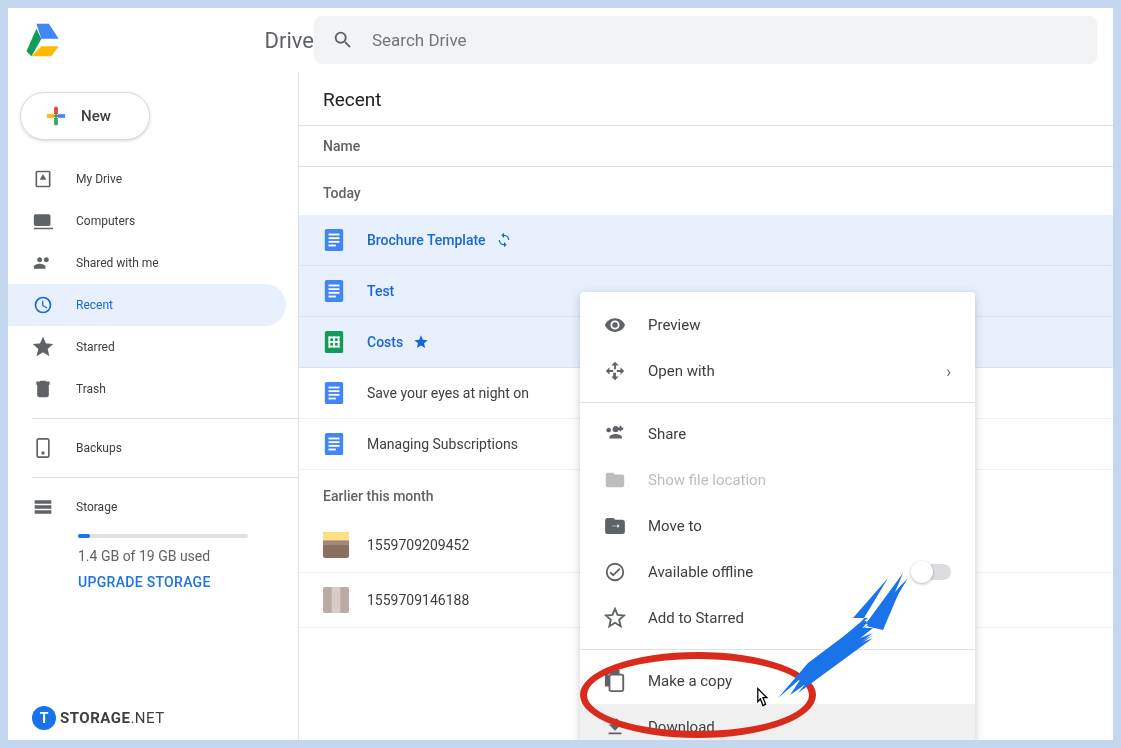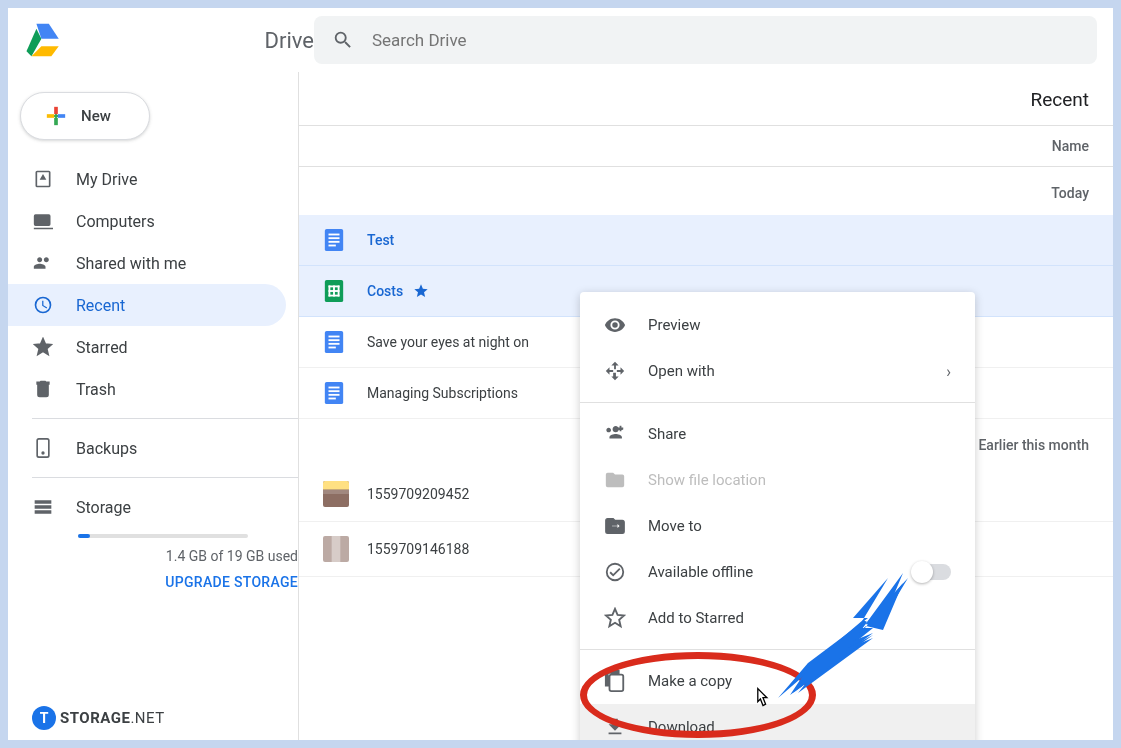--- a/index.html
+++ b/index.html
@@ -5,30 +5,30 @@
 * { margin: 0; padding: 0; box-sizing: border-box; font-family: 'Roboto', Arial, sans-serif; }
 body { background: #c5d6ef; padding: 8px; }
 .container { background: #fff; width: 100%; height: 732px; display: flex; flex-direction: column; overflow: hidden; position: relative; }
 .header { display: flex; align-items: center; height: 64px; padding: 0 16px; }
 .logo-section { display: flex; align-items: center; width: 290px; justify-content: space-between; }
 .drive-logo { width: 36px; height: 36px; margin-right: 12px; }
 .drive-title { font-size: 22px; color: #5f6368; }
 .search-section { flex: 1; display: flex; align-items: center; background: #f1f3f4; border-radius: 8px; height: 48px; padding: 4px 18px; }
 .search-icon { color: #5f6368; margin-right: 18px; }
 .search-input { border: none; background: transparent; font-size: 17px; color: #5f6368; outline: none; flex: 1; }
-.body { display: flex; flex: 1; overflow: hidden; text-align: right; }
+.body { display: flex; flex: 1; overflow: hidden; }
 .sidebar { width: 290px; padding-top: 12px; }
 .new-button { display: flex; align-items: center; background: #fff; border: 1px solid #dadce0; border-radius: 28px; padding: 12px 24px; margin: 8px 0 18px 12px; box-shadow: 0 1px 2px rgba(60,64,67,.1), 0 1px 3px 1px rgba(60,64,67,.08); cursor: pointer; width: 130px; }
 .new-plus { width: 22px; height: 22px; margin-right: 14px; }
 .new-label { font-size: 15px; color: #3c4043; font-weight: 500; }
 .nav-item { display: flex; align-items: center; padding: 10px 24px; cursor: pointer; border-radius: 0 24px 24px 0; margin-right: 12px; }
 .nav-item.active { background: #e8f0fe; }
 .nav-item.active .nav-icon, .nav-item.active .nav-label { color: #1967d2; }
 .nav-icon { width: 22px; height: 22px; margin-right: 22px; color: #5f6368; display: flex; align-items: center; justify-content: center; }
-.nav-label { font-size: 16px; color: #3c4043; }
+.nav-label { font-size: 12px; color: #3c4043; }
 .nav-divider { border-top: 1px solid #dadce0; margin: 8px 0 8px 24px; }
 .storage-section { margin-left: 70px; margin-top: 6px; }
 .storage-bar { width: 170px; height: 4px; background: #e0e0e0; border-radius: 2px; margin-bottom: 10px; }
 .storage-fill { width: 7%; height: 100%; background: #1a73e8; border-radius: 2px; }
 .storage-text { font-size: 14px; color: #5f6368; margin-bottom: 10px; }
 .upgrade-link { font-size: 14px; color: #1a73e8; font-weight: 500; letter-spacing: 0.3px; cursor: pointer; }
 .main { flex: 1; border-left: 1px solid #e0e0e0; }
 .page-title { font-size: 19px; color: #202124; padding: 16px 24px 14px; }
 .columns-header { border-top: 1px solid #e0e0e0; border-bottom: 1px solid #e0e0e0; padding: 12px 24px; font-size: 14px; color: #5f6368; font-weight: 500; }
 .section-header { padding: 18px 24px 14px; font-size: 14px; color: #5f6368; font-weight: 500; }
@@ -173,20 +173,33 @@
       <div class="section-header">Today</div>
 
       <div class="file-row selected">
         <svg class="file-icon" viewBox="0 0 24 24">
             <rect width="20" height="24" x="2" fill="#4285f4" rx="2"></rect>
             <rect width="12" height="2" x="6" y="5" fill="#fff"></rect>
             <rect width="12" height="2" x="6" y="9" fill="#fff"></rect>
             <rect width="12" height="2" x="6" y="13" fill="#fff"></rect>
             <rect width="8" height="2" x="6" y="17" fill="#fff"></rect>
           </svg>
+        <span class="file-name">Brochure Template</span>
+        <svg class="sync-icon" width="16" height="16" viewBox="0 0 24 24">
+            <path fill="currentColor" d="M12 4V1L8 5l4 4V6a6 6 0 016 6h2a8 8 0 00-8-8zm0 14a6 6 0 01-6-6H4a8 8 0 008 8v3l4-4-4-4v3z"></path>
+          </svg>
+      </div>
+      <div class="file-row selected">
+        <svg class="file-icon" viewBox="0 0 24 24">
+            <rect width="20" height="24" x="2" fill="#4285f4" rx="2"></rect>
+            <rect width="12" height="2" x="6" y="5" fill="#fff"></rect>
+            <rect width="12" height="2" x="6" y="9" fill="#fff"></rect>
+            <rect width="12" height="2" x="6" y="13" fill="#fff"></rect>
+            <rect width="8" height="2" x="6" y="17" fill="#fff"></rect>
+          </svg>
         <span class="file-name">Test</span>
       </div>
       <div class="file-row selected">
         <svg class="file-icon" viewBox="0 0 24 24">
             <rect width="20" height="24" x="2" fill="#0f9d58" rx="2"></rect>
             <rect width="12" height="2" x="6" y="6" fill="#fff"></rect>
             <rect width="2" height="12" x="6" y="6" fill="#fff"></rect>
             <rect width="12" height="2" x="6" y="11" fill="#fff"></rect>
             <rect width="12" height="2" x="6" y="16" fill="#fff"></rect>
             <rect width="2" height="12" x="11" y="6" fill="#fff"></rect>

